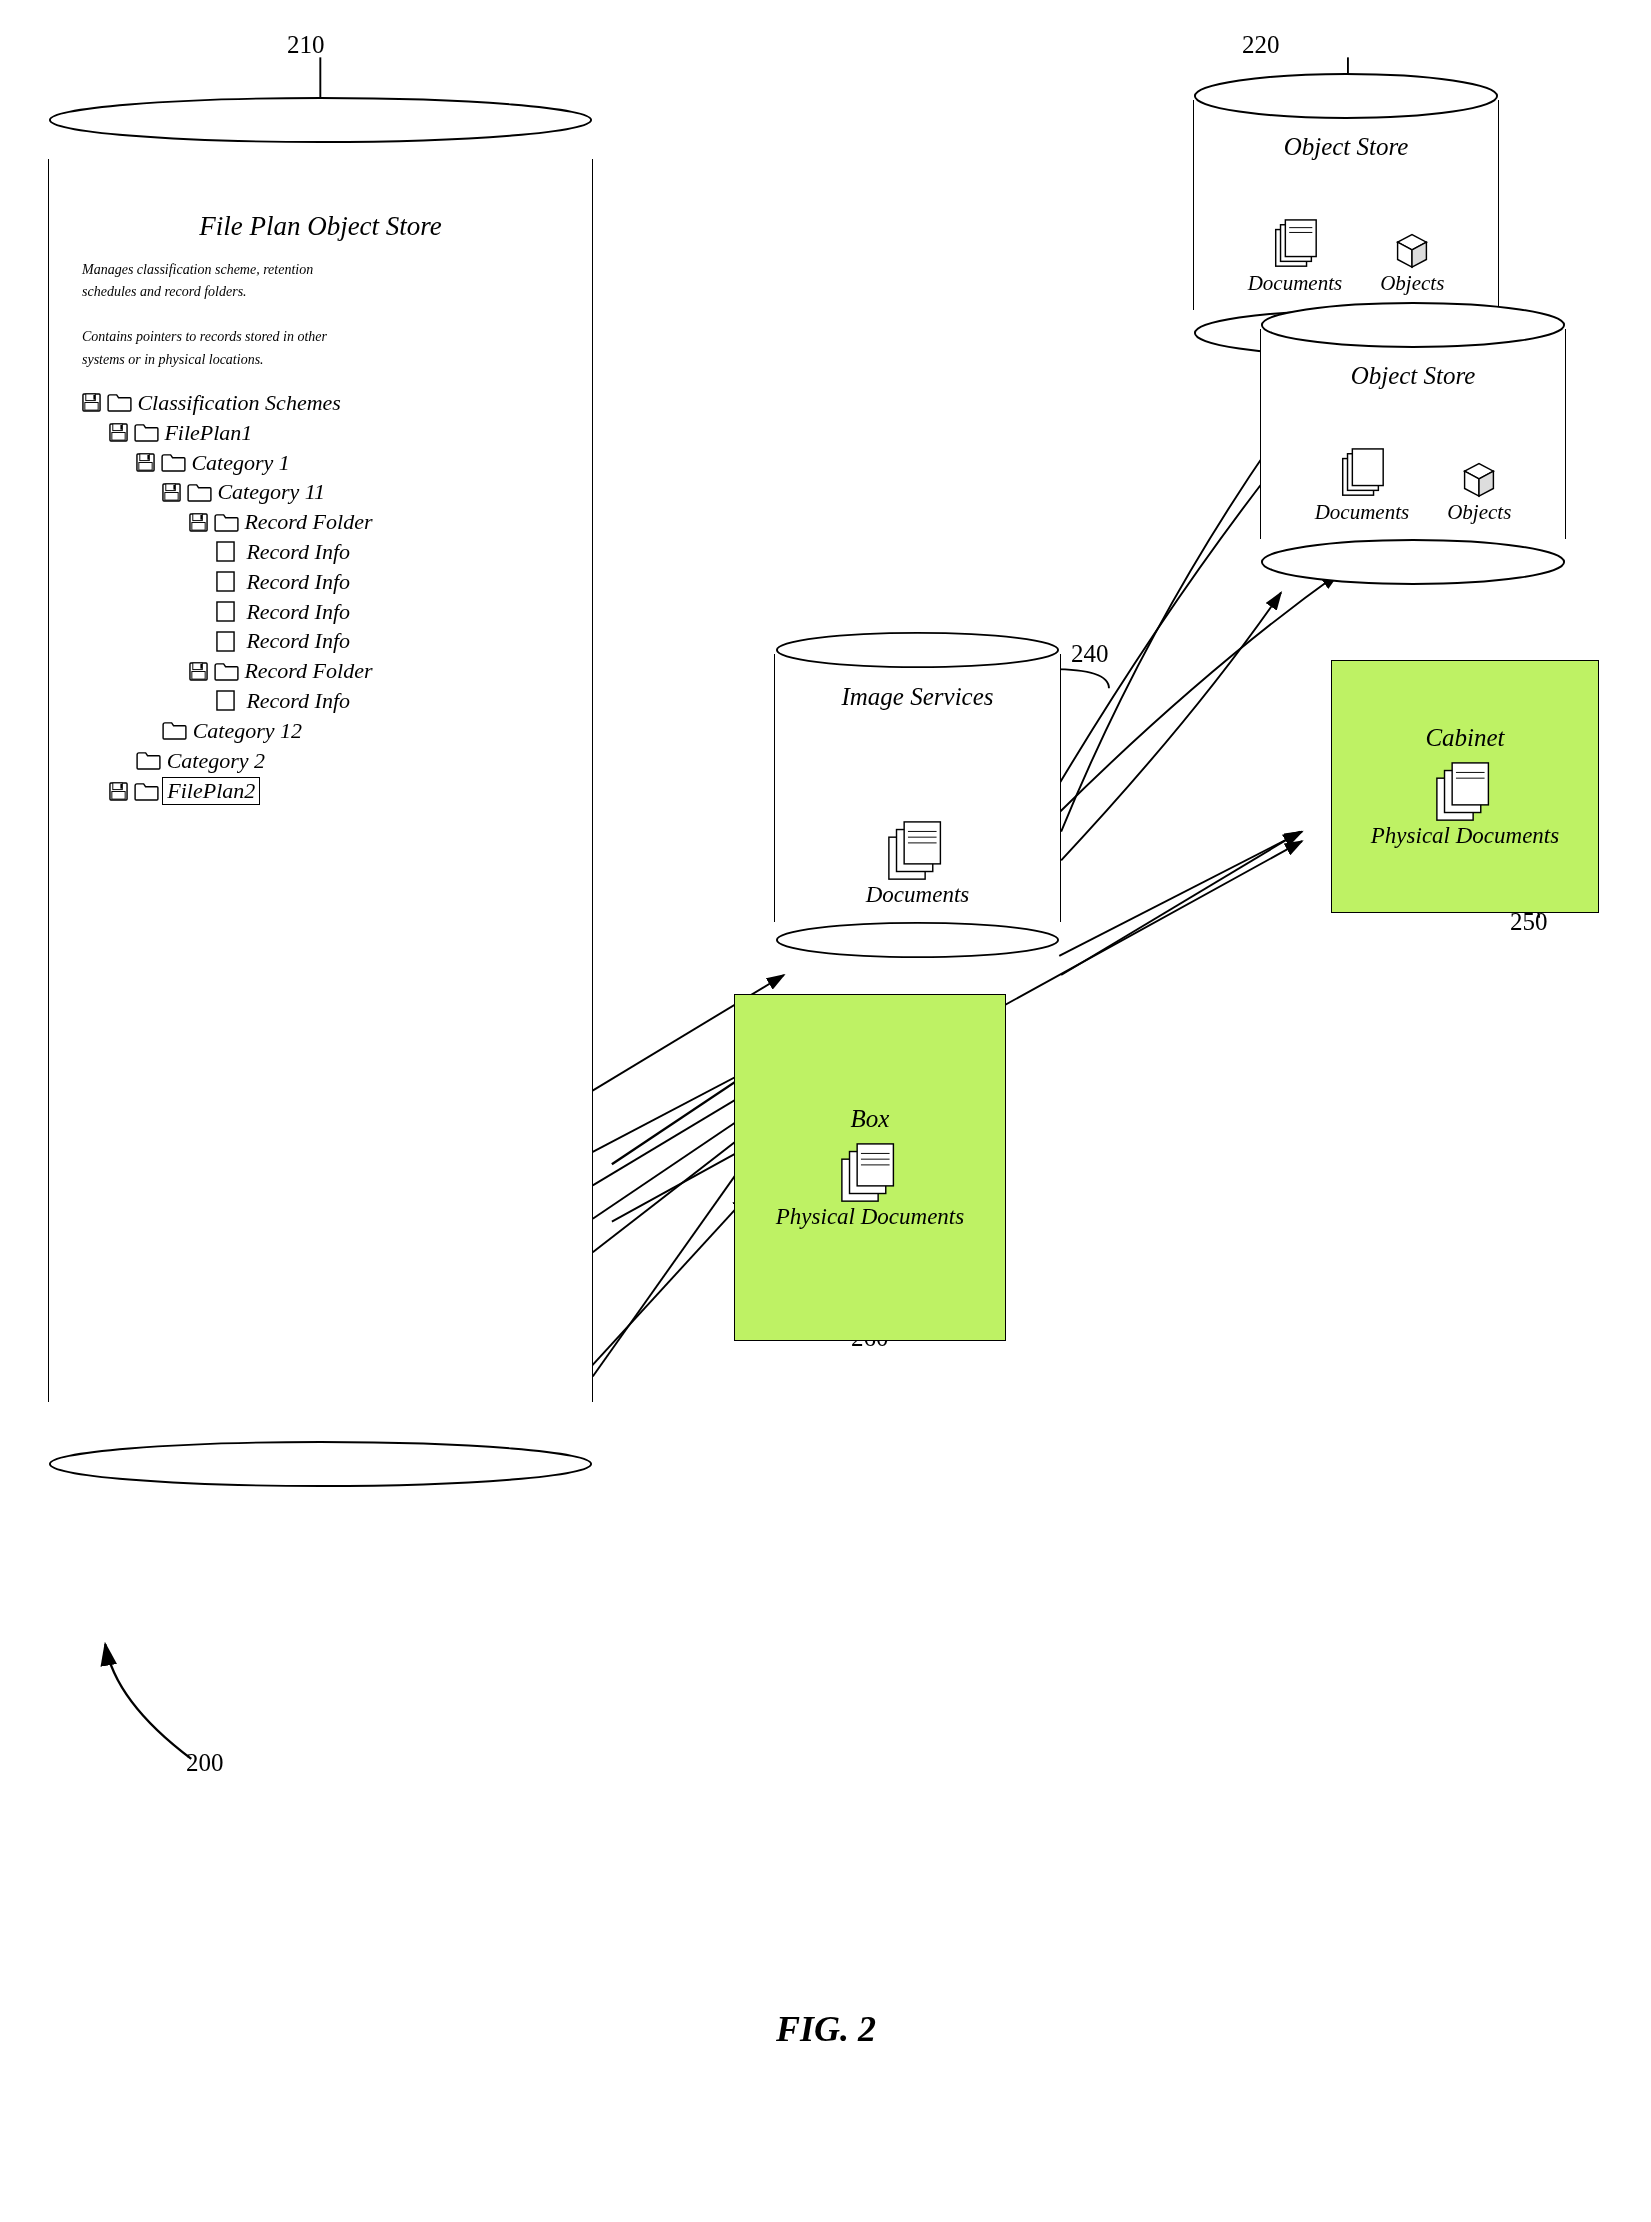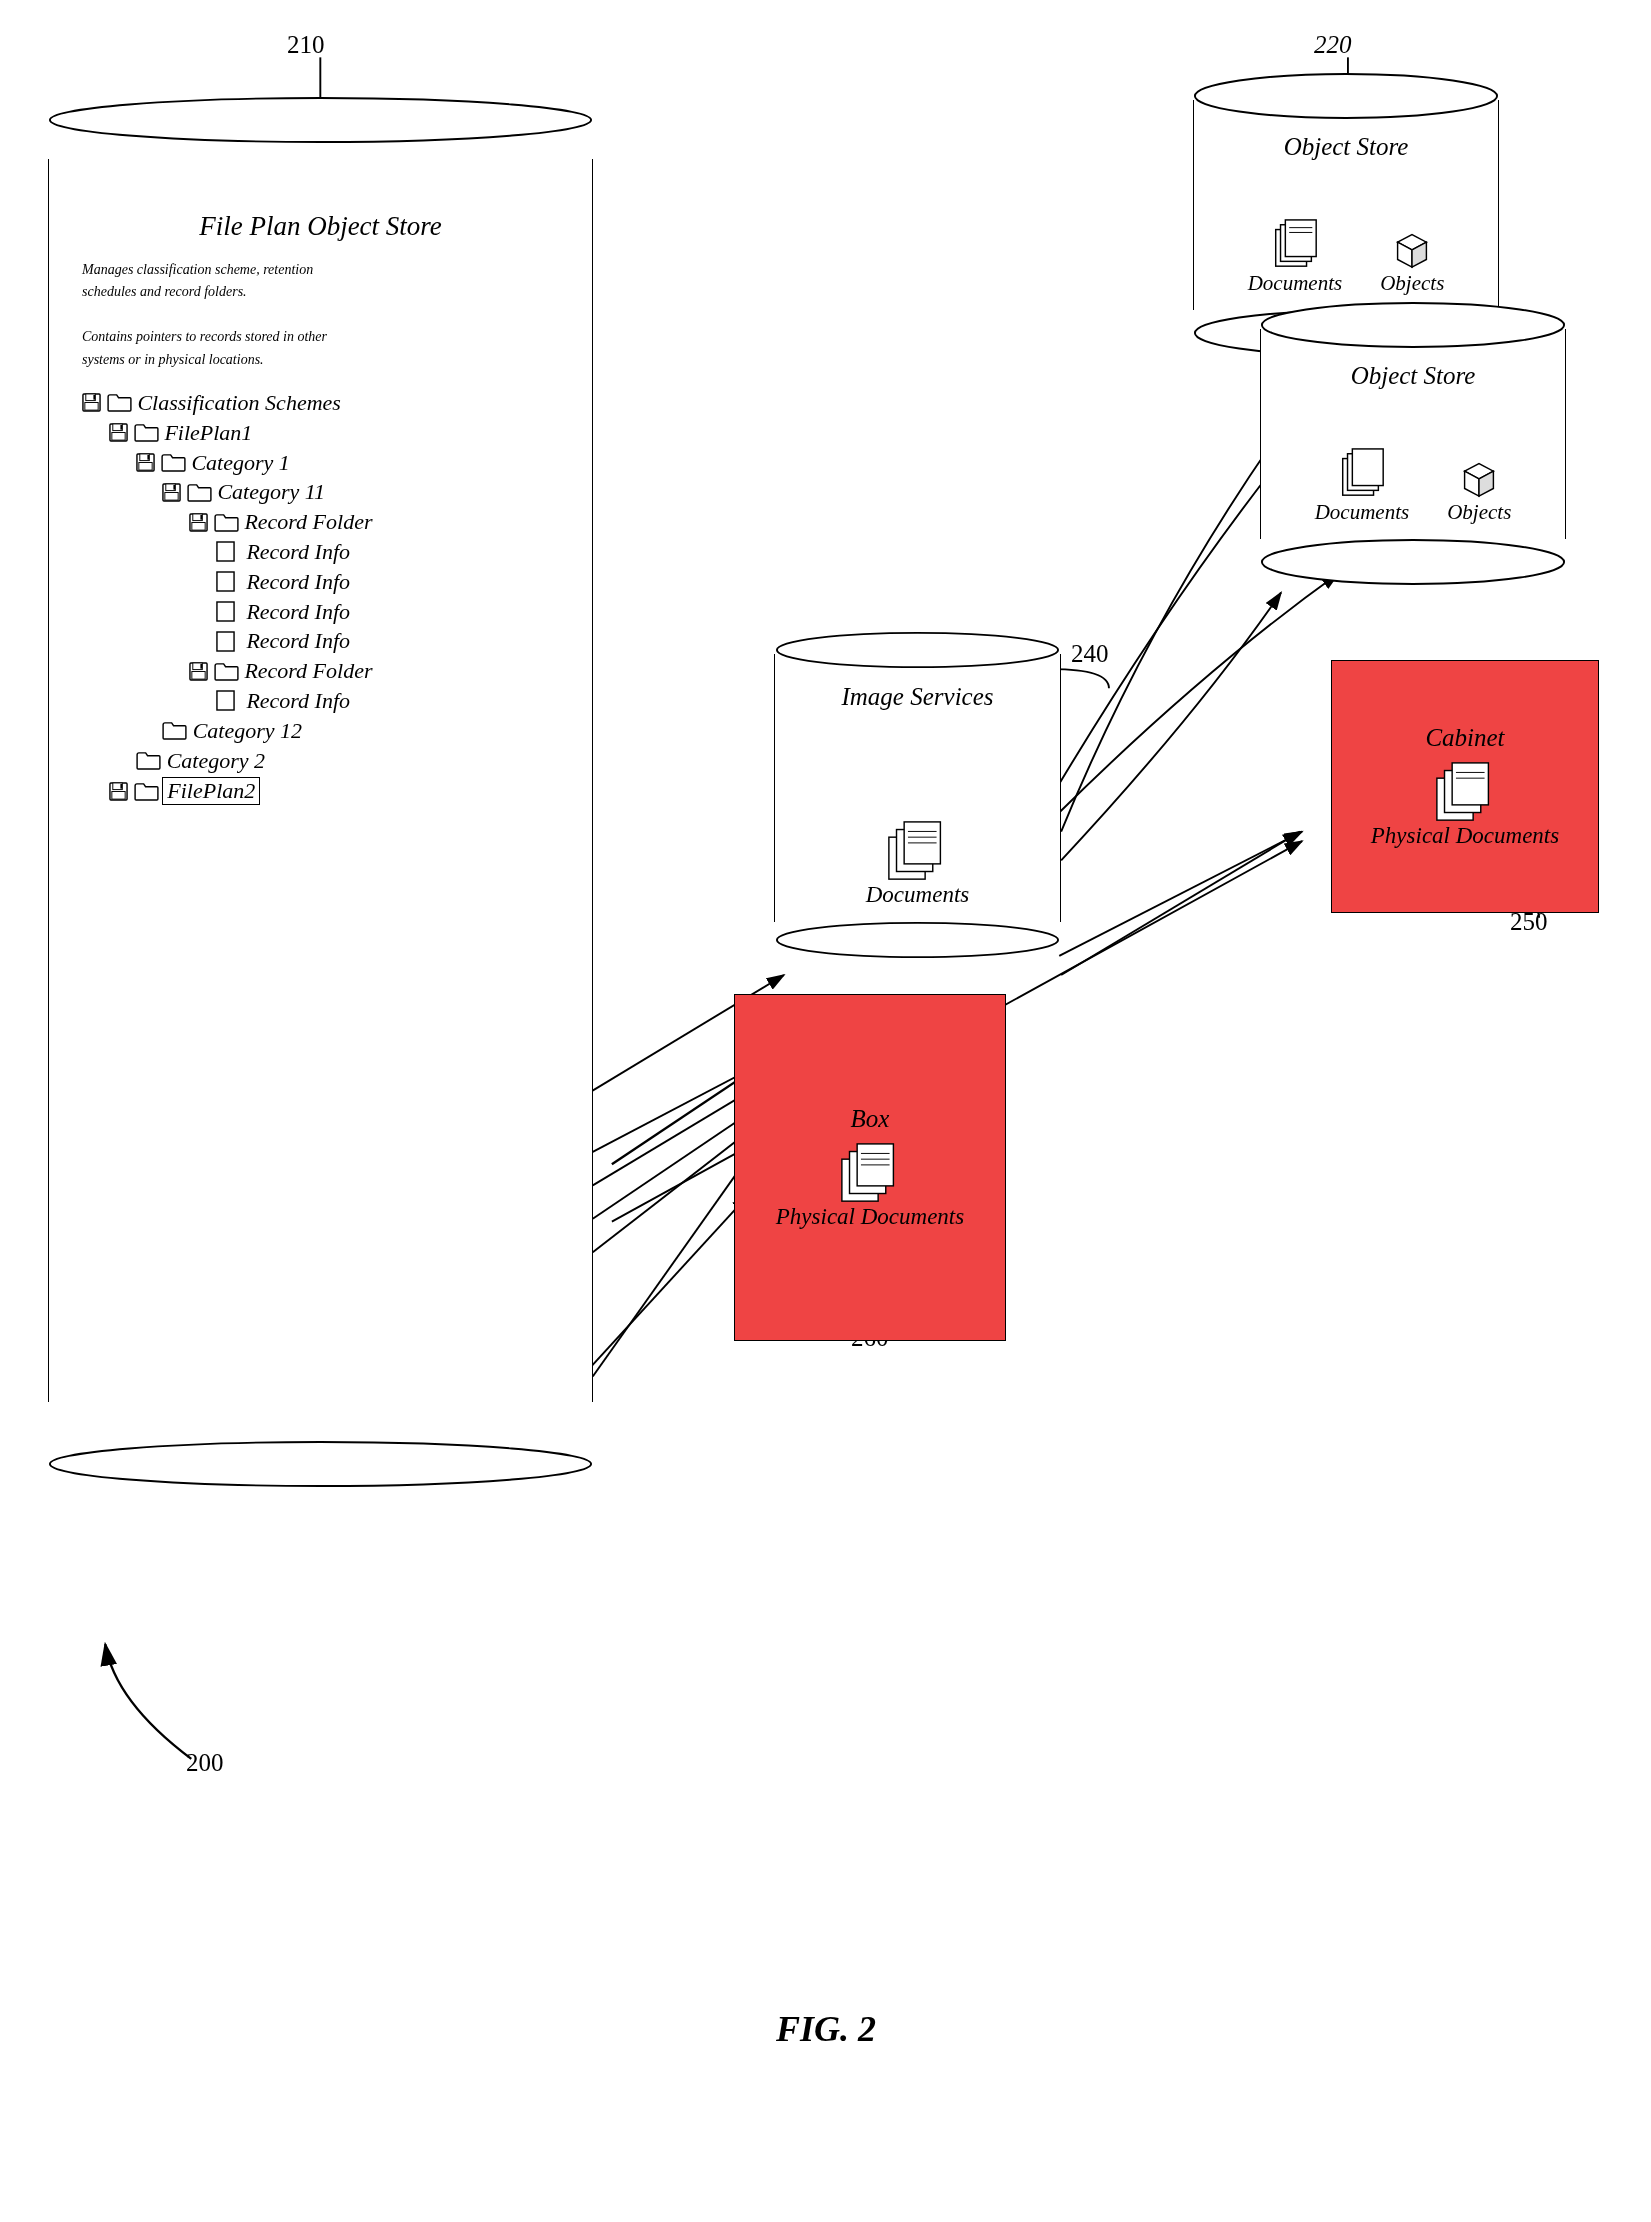--- a/index.html
+++ b/index.html
@@ -42,21 +42,21 @@
     .main-cylinder {
       left: 48px;
       top: 96px;
       width: 545px;
     }
 
     
     .rect-box {
       position: absolute;
       border: 1.9px solid #000;
-      background: #ef4444;
+      background: #bef264;
       display: flex;
       flex-direction: column;
       align-items: center;
       justify-content: center;
       padding: 14.3px;
     }
 
     .cabinet-box {
       right: 57px;
       top: 669px;
@@ -157,21 +157,21 @@
     <path d="M 640 1278 L 1362 880" stroke="#000" stroke-width="2" fill="none" marker-end="url(#arrowhead)"></path>
 
     <path d="M 595 1455 L 783 1250" stroke="#000" stroke-width="2" fill="none" marker-end="url(#arrowhead)"></path>
 
     <path d="M 1108 820 Q 1240 600 1380 430" stroke="#000" stroke-width="2" fill="none" marker-end="url(#arrowhead)"></path>
     <path d="M 1108 850 Q 1260 700 1400 600" stroke="#000" stroke-width="2" fill="none" marker-end="url(#arrowhead)"></path>
   </svg>
 
   <div class="ref-number" style="left: 287px; top: 31px;">210</div>
 
-  <div class="ref-number" style="left: 1314px; top: 31px; font-style: italic;">220</div>
+  <div class="ref-number" style="left: 1242px; top: 31px;">220</div>
 
   <div class="ref-number" style="left: 1520px; top: 315px;">230</div>
 
   <div class="ref-number" style="left: 1071px; top: 640px;">240</div>
 
   <div class="ref-number" style="left: 1510px; top: 908px;">250</div>
 
   <div class="ref-number" style="left: 851px; top: 1310px; margin-top: 14px;">260</div>
 
   <div class="ref-number" style="left: 186px; top: 1749px;">200</div>

